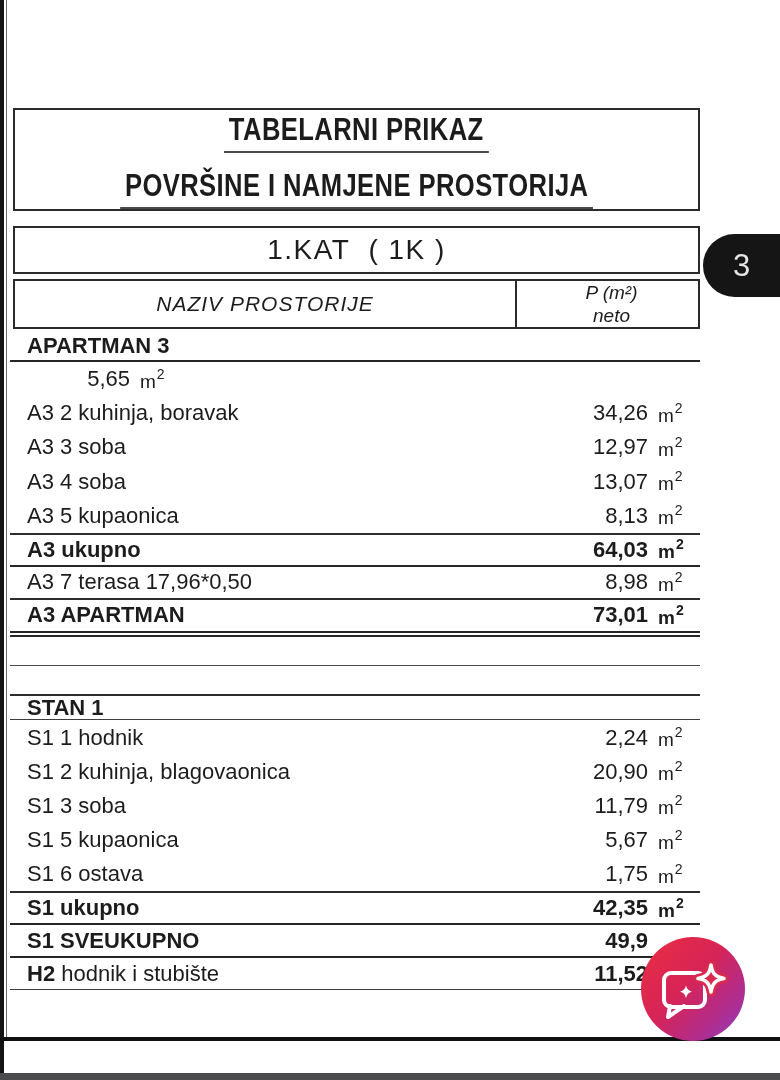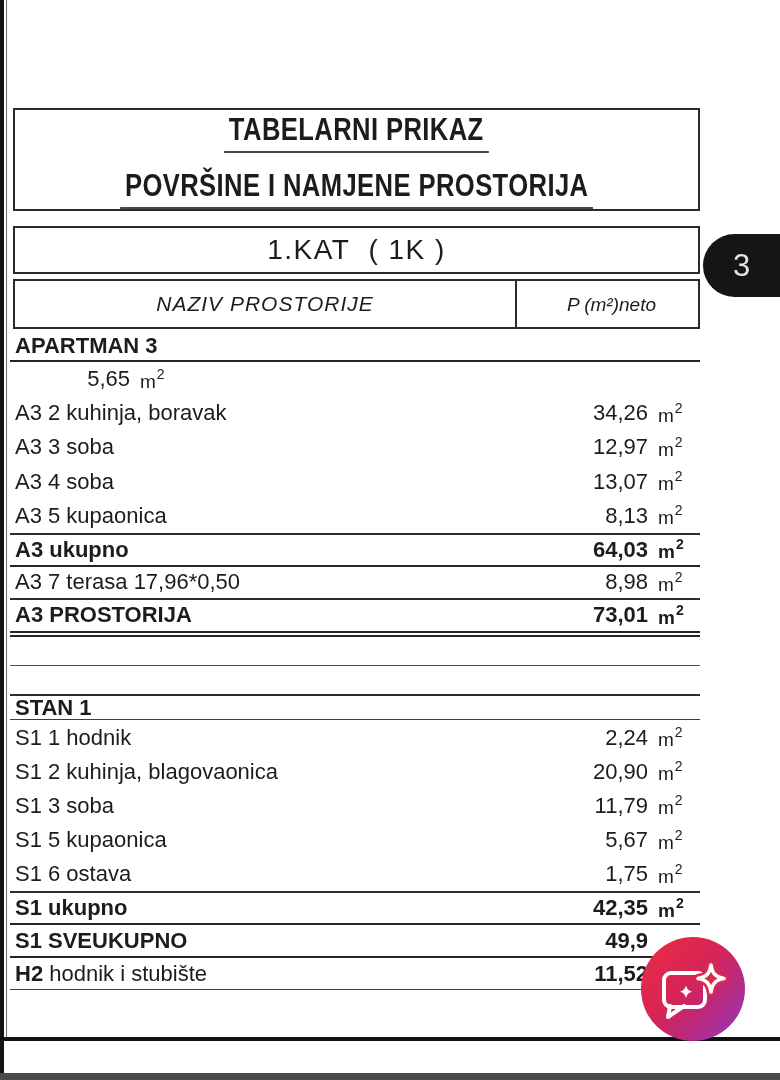--- a/index.html
+++ b/index.html
@@ -25,27 +25,27 @@
   
   .page-tab{position:absolute;left:703px;top:234px;width:77px;height:63px;background:#151515;
             border-radius:32px 0 0 32px;display:flex;align-items:center;justify-content:center;}
   .page-tab span{color:#e4e4e4;font-size:31px;}
 
   
   .head-box{position:absolute;left:13px;top:279px;width:683px;height:46px;border:2px solid #2b2b2b;
             display:flex;font-style:italic;gap:8px;}
   .head-name{width:500px;border-right:2px solid #2b2b2b;display:flex;align-items:center;justify-content:center;
              font-size:21px;letter-spacing:1px;}
-  .head-area{flex:1;display:flex;flex-direction:row;align-items:center;justify-content:center;
+  .head-area{flex:1;display:flex;flex-direction:column;align-items:center;justify-content:center;
              font-size:19px;line-height:23px;}
 
   
   .tbl{position:absolute;left:10px;top:331px;width:690px;font-size:22px;}
   .row{display:flex;align-items:center;}
-  .lab{flex:1;padding-left:5px;white-space:pre;}
+  .lab{flex:1;padding-left:5px;white-space:pre;margin-left:12px;}
   .val{width:120px;text-align:right;}
   .unit{width:42px;padding-left:10px;font-size:19px;}
   .unit sup{font-size:14px;vertical-align:9px;margin-left:1px;}
 
   .r-section {height:29px;border-bottom:2.5px solid #262626;font-weight:bold;}
   .r-item    {height:34.2px;}
   .r-line    {border-bottom:2px solid #2d2d2d;}
   .r-total   {height:30px;border-bottom:2px solid #262626;font-weight:bold;}
   .r-sub     {height:31px;border-bottom:2px solid #2d2d2d;}
   .r-grand   {height:31px;border-bottom:6px double #262626;font-weight:bold;}
@@ -124,21 +124,21 @@
       <div class="lab">A3 ukupno</div>
       <div class="val">64,03</div>
       <div class="unit">m<sup>2</sup></div>
     </div>
     <div class="row r-sub">
       <div class="lab">A3 7 terasa 17,96*0,50</div>
       <div class="val">8,98</div>
       <div class="unit">m<sup>2</sup></div>
     </div>
     <div class="row r-grand">
-      <div class="lab">A3 PROSTORIJA</div>
+      <div class="lab">A3 APARTMAN</div>
       <div class="val">73,01</div>
       <div class="unit">m<sup>2</sup></div>
     </div>
     <div class="row r-spacer1">
       <div class="lab"></div>
       <div class="val"></div>
       <div class="unit"></div>
     </div>
     <div class="row r-spacer2">
       <div class="lab"></div>

